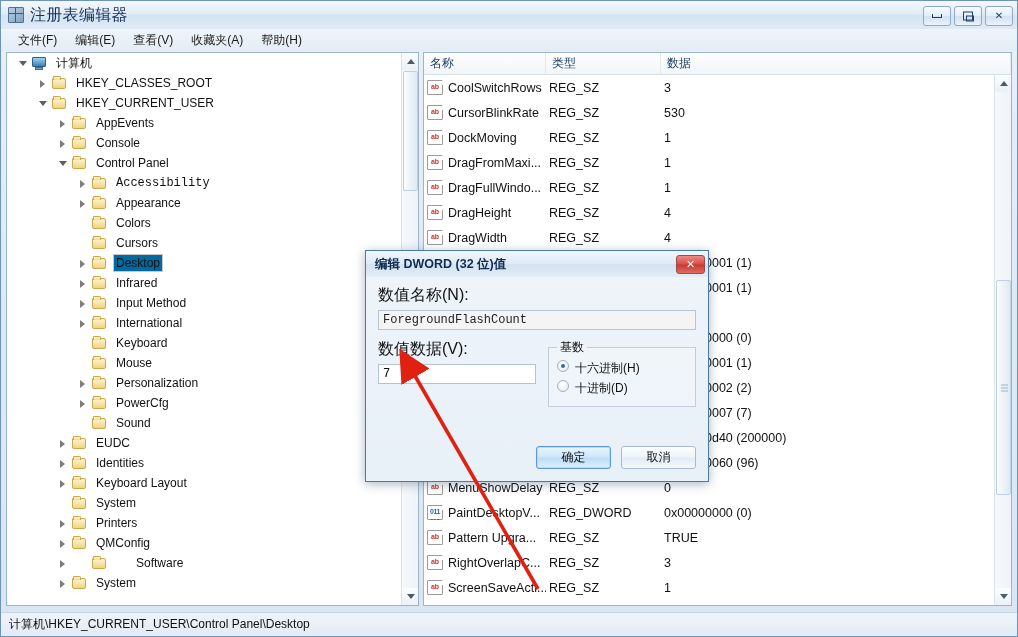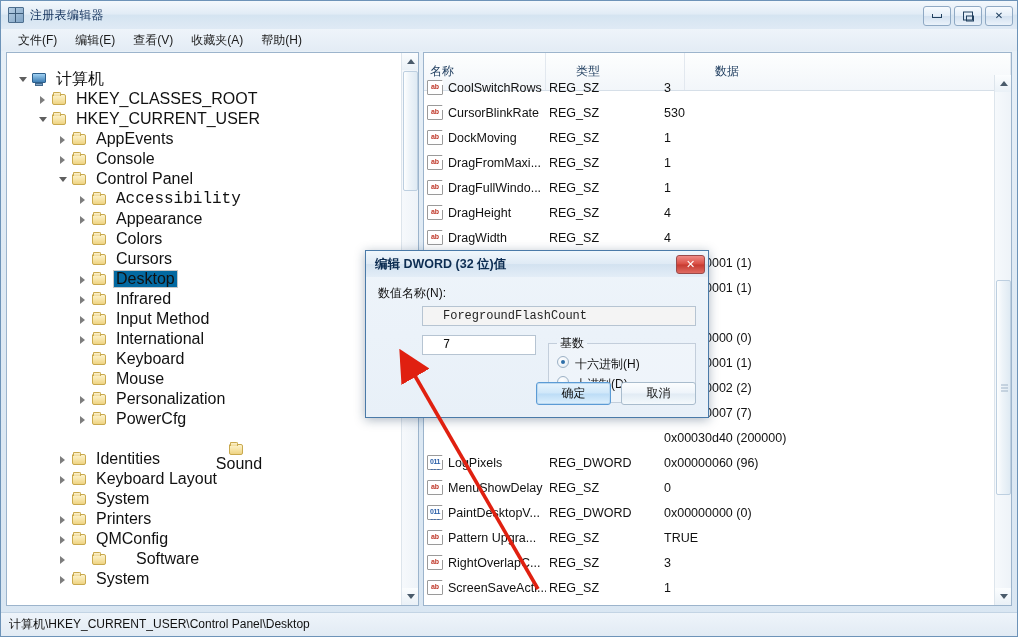--- a/index.html
+++ b/index.html
@@ -35,21 +35,21 @@
     border: 1px solid #4e6f8f;
     border-radius: 1px;
   }
   .titlebar .app-icon .glyph::before,
   .titlebar .app-icon .glyph::after {
     content:""; position:absolute; background:#3c5a77;
   }
   .titlebar .app-icon .glyph::before { left:0; right:0; top:5px; height:1px; }
   .titlebar .app-icon .glyph::after  { top:0; bottom:0; left:6px; width:1px; }
   .titlebar .title {
-    font-size: 12px; color: #14325c; letter-spacing: .3px;
+    font-size: 16px; color: #14325c; letter-spacing: .3px;
   }
 
   .wincontrols { position: absolute; right: 4px; top: 5px; display: flex; gap: 3px; }
   .winbtn {
     width: 28px; height: 20px;
     border: 1px solid #8fa9c4;
     border-radius: 3px;
     background: linear-gradient(180deg,#f7fbfe 0%,#e4eef8 48%,#d3e1f0 52%,#eaf2fa 100%);
     position: relative;
     cursor: default;
@@ -75,22 +75,22 @@
   .panes { position: absolute; left: 5px; top: 51px; right: 5px; bottom: 30px; display: flex; }
 
   .tree-pane {
     width: 413px; flex: none; position: relative;
     background: #ffffff;
     border: 1px solid #9cb4cc;
     overflow: hidden;
   }
   .tree-scroll-area { position:absolute; left:0; top:0; right:17px; bottom:0; overflow:hidden; }
   .tree {
-    padding: 16px 0 0 4px;
-    font-size: 16px; color: #111;
+    padding: 0 0 0 4px;
+    font-size: 12px; color: #111;
   }
   .tnode {
     display:flex; align-items:center; height: 20px; white-space: nowrap; cursor: default;
     position: relative;
   }
   .tnode .exp {
     width: 13px; height: 13px; flex: none; margin-right: 1px;
     position: relative;
   }
   .tnode .exp .tri {
@@ -142,24 +142,24 @@
   }
 
   
   .list-pane {
     flex: 1; position: relative; margin-left: 4px;
     background: #ffffff;
     border: 1px solid #9cb4cc;
     overflow: hidden;
   }
   .list-header {
-    display: flex; height: 38px;
+    display: flex; height: 22px;
     background: linear-gradient(180deg,#fdfefe 0%,#f2f6fa 100%);
     border-bottom: 1px solid #d6dfe8;
-    font-size: 12px; color: #1b3a5c; gap: 24px;
+    font-size: 12px; color: #1b3a5c;
   }
   .list-header .hcell {
     display: flex; align-items: center; padding-left: 6px;
     border-right: 1px solid #e2e8ef; cursor: default;
   }
   .hc-name { width: 122px; }
   .hc-type { width: 115px; }
   .hc-data { flex: 1; }
 
   .list-body { position:absolute; left:0; top:22px; right:17px; bottom:0; overflow:hidden; }
@@ -217,21 +217,21 @@
   .statusbar {
     position:absolute; left:0; bottom:0; width:100%; height:24px;
     background: linear-gradient(180deg,#eef4fa,#e2ebf4);
     border-top:1px solid #c3d4e4;
     display:flex; align-items:center; padding-left:8px;
     font-size:12px; color:#111;
   }
 
   
   .dialog {
-    position:absolute; left: 364px; top: 249px; width: 344px; height: 168px;
+    position:absolute; left: 364px; top: 249px; width: 344px; height: 232px;
     border:1px solid #4a7aa8;
     background: linear-gradient(180deg,#eef4fa 0%,#e8f0f8 100%);
     box-shadow: 0 2px 10px rgba(20,50,80,.35);
     z-index: 40;
   }
   .dlg-title {
     height:26px; display:flex; align-items:center; justify-content:space-between;
     padding: 0 3px 0 9px;
     background: linear-gradient(180deg,#f0f7fc 0%,#dfeaf5 50%,#d3e2f0 52%,#e3edf7 100%);
     font-size:12.5px; color:#0d2d52; font-weight: bold;
@@ -240,27 +240,26 @@
     width:29px; height:19px; border:1px solid #9a4a4a; border-radius:3px;
     background: linear-gradient(180deg,#ef8b86 0%,#d94d43 48%,#c63a31 52%,#e06b62 100%);
     position:relative; cursor:default;
   }
   .dlg-close i{
     position:absolute; left:50%; top:50%; transform:translate(-50%,-50%);
     color:#fff; font-size:11px; font-style:normal; font-weight:bold; line-height:1;
   }
   .dlg-body { position:absolute; left:0; top:26px; right:0; bottom:0; padding: 8px 12px; }
 
-  .fld-label { font-size:12px; color:#111; margin-bottom:4px; }
+  .fld-label { font-size:16px; color:#111; margin-bottom:4px; }
   .txtinput {
     height:20px; border:1px solid #b6c4d2; background:#fff;
     font-family:"Liberation Mono","DejaVu Sans Mono",monospace;
-    font-size:12px; color:#111; padding: 1px 20px; display:flex; align-items:center;
+    font-size:12px; color:#111; padding: 1px 4px; display:flex; align-items:center;
     overflow:hidden;
-    margin-left:44px;
   }
   .txtinput.readonlyish { background:#f4f4f4; color:#222; }
 
   .row2 { display:flex; margin-top: 9px; }
   .col-left { width: 158px; }
   .col-right { flex:1; margin-left: 12px; position: relative; }
 
   fieldset.basegroup {
     margin:0; padding: 4px 8px 6px 8px;
     border:1px solid #c3cedb; background: rgba(255,255,255,.25);
@@ -486,28 +485,37 @@
             </div>
             <div class="tnode" style="padding-left: 66px;">
               <span class="exp closed">
                 <span class="tri"></span>
               </span>
               <span class="folder">
                 <span class="fi"></span>
               </span>
               <span class="label">PowerCfg</span>
             </div>
-            <div class="tnode" style="padding-left: 66px; flex-direction: column;">
+            <div class="tnode" style="padding-left: 66px;">
               <span class="exp">
                 <span class="tri"></span>
               </span>
               <span class="folder">
                 <span class="fi"></span>
               </span>
               <span class="label">Sound</span>
+            </div>
+            <div class="tnode" style="padding-left: 46px;">
+              <span class="exp closed">
+                <span class="tri"></span>
+              </span>
+              <span class="folder">
+                <span class="fi"></span>
+              </span>
+              <span class="label">EUDC</span>
             </div>
             <div class="tnode" style="padding-left: 46px;">
               <span class="exp closed">
                 <span class="tri"></span>
               </span>
               <span class="folder">
                 <span class="fi"></span>
               </span>
               <span class="label">Identities</span>
             </div>
@@ -820,20 +828,21 @@
         </span>
     </div>
     <div class="dlg-body">
       <div class="fld-label">数值名称(N):</div>
       <div class="txtinput readonlyish">
         <span>ForegroundFlashCount</span>
       </div>
 
       <div class="row2">
         <div class="col-left">
+          <div class="fld-label">数值数据(V):</div>
           <div class="txtinput">
             <span>7</span>
           </div>
         </div>
         <div class="col-right">
           <fieldset class="basegroup">
             <legend>基数</legend>
             <div class="radio-line">
               <span class="radio on"></span>
               <span>十六进制(H)</span>

